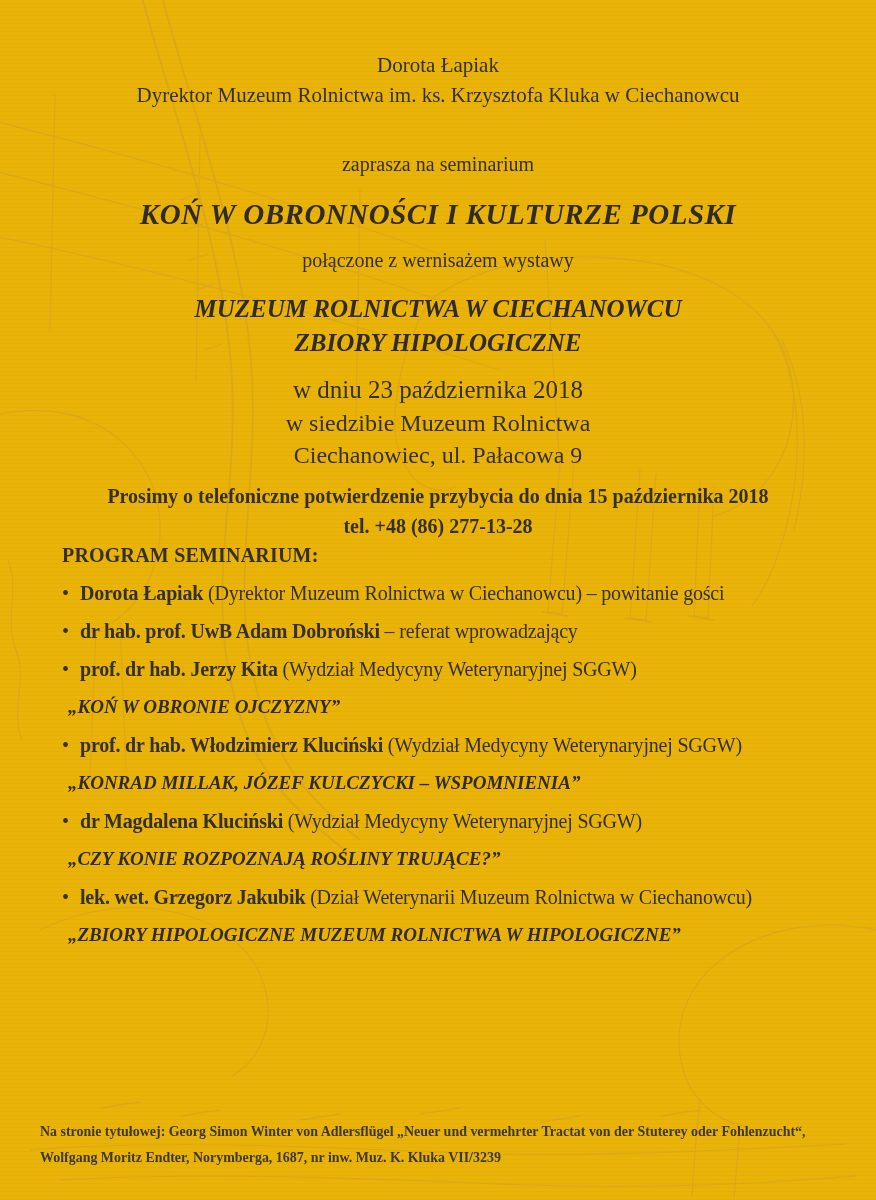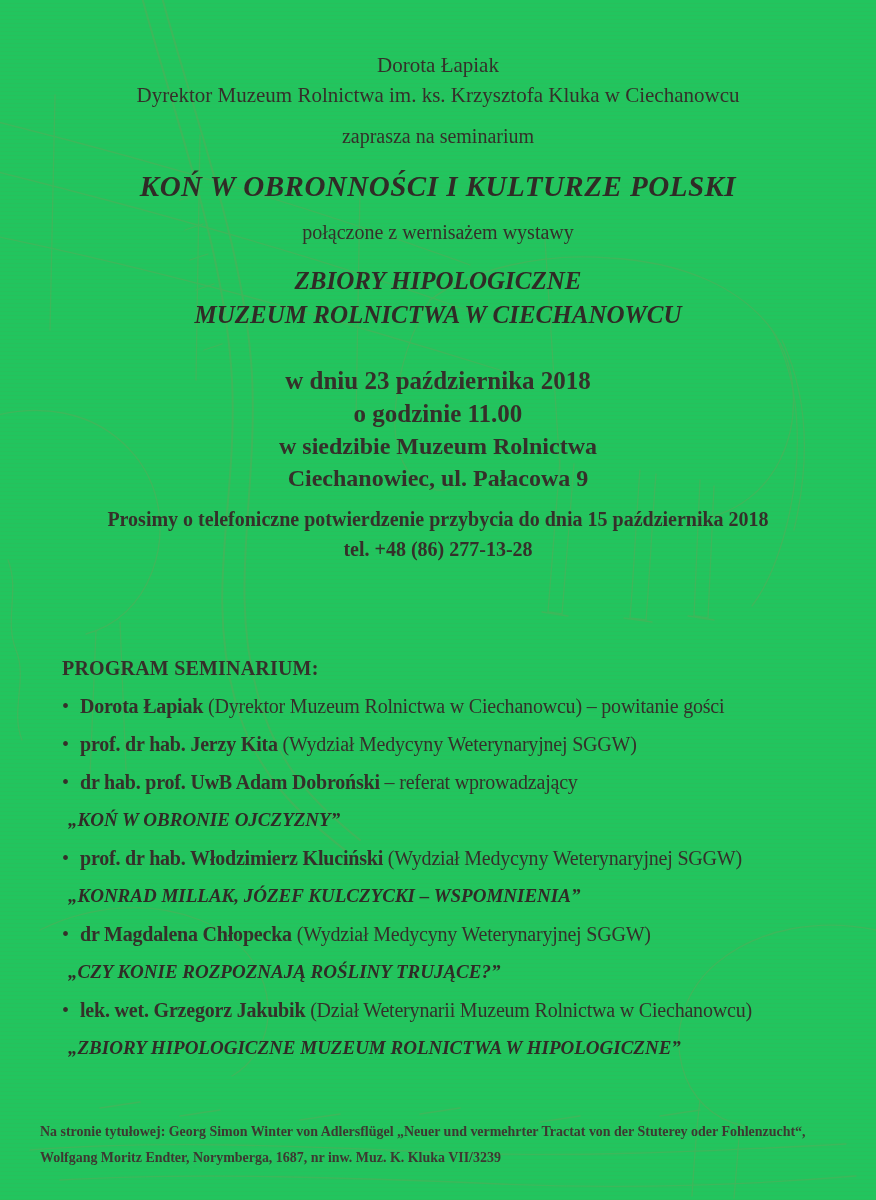--- a/index.html
+++ b/index.html
@@ -2,21 +2,21 @@
 <html lang="pl"><head>
 <meta charset="utf-8">
 <style>
   html, body { margin: 0; padding: 0; }
   body { background: #cfc0a0; }
   .page {
     position: relative;
     width: 876px;
     height: 1200px;
     margin: 0 auto;
-    background: #22c55e;
+    background: #eab308;
     overflow: hidden;
     font-family: "Liberation Serif", "DejaVu Serif", serif;
     color: #35302a;
   }
   
   .page::before {
     content: "";
     position: absolute; inset: 0;
     background: repeating-linear-gradient(0deg,
       rgba(140,100,50,0.05) 0 1px, rgba(0,0,0,0) 1px 4px);
@@ -30,46 +30,46 @@
   }
   .content {
     position: relative;
     z-index: 1;
     padding: 50px 40px 0 40px;
   }
   .centered { text-align: center; }
 
   .host-name   { font-size: 21px; line-height: 30px; }
   .host-title  { font-size: 21px; line-height: 30px; }
-  .invite-line { font-size: 20px; line-height: 28px; margin-top: 12px; }
+  .invite-line { font-size: 20px; line-height: 28px; margin-top: 40px; }
 
   .seminar-title {
     font-size: 29px; line-height: 40px; margin-top: 16px;
     font-weight: bold; font-style: italic; letter-spacing: 0.5px;
     color: #302b26;
   }
   .vernissage-line { font-size: 20px; line-height: 28px; margin-top: 12px; }
 
   .exhibition-title {
     margin-top: 18px;
     font-size: 25px; line-height: 34px;
     font-weight: bold; font-style: italic;
     color: #302b26;
   }
 
-  .event-block { margin-top: 32px; font-weight: bold; }
+  .event-block { margin-top: 13px; font-weight: normal; }
   .event-date    { font-size: 25px; line-height: 34px; }
   .event-time    { font-size: 25px; line-height: 32px; }
   .event-venue   { font-size: 24px; line-height: 32px; }
   .event-address { font-size: 24px; line-height: 32px; }
 
   .rsvp-block { margin-top: 10px; font-weight: bold; }
   .rsvp-line  { font-size: 20px; line-height: 30px; }
 
-  .program-block { margin-top: 90px; padding-left: 22px; }
+  .program-block { padding-left: 22px; }
   .program-heading {
     font-size: 20px; line-height: 28px;
     font-weight: bold; letter-spacing: 0.2px;
   }
   .program-item {
     font-size: 20px; line-height: 28px; margin-top: 10px;
     letter-spacing: -0.2px;
   }
   .program-item .bullet {
     display: inline-block; width: 18px; color: #35302a;
@@ -147,59 +147,58 @@
     <div class="centered host-name">Dorota Łapiak</div>
     <div class="centered host-title">Dyrektor Muzeum Rolnictwa im. ks. Krzysztofa Kluka w Ciechanowcu</div>
 
     <div class="centered invite-line">zaprasza na seminarium</div>
 
     <div class="centered seminar-title">KOŃ W OBRONNOŚCI I KULTURZE POLSKI</div>
 
     <div class="centered vernissage-line">połączone z wernisażem wystawy</div>
 
     <div class="centered exhibition-title">
+      <div>MUZEUM ROLNICTWA W CIECHANOWCU</div>
       <div>ZBIORY HIPOLOGICZNE</div>
-      <div>MUZEUM ROLNICTWA W CIECHANOWCU</div>
     </div>
 
     <div class="centered event-block">
       <div class="event-date">w dniu 23 października 2018</div>
-      <div class="event-time">o godzinie 11.00</div>
       <div class="event-venue">w siedzibie Muzeum Rolnictwa</div>
       <div class="event-address">Ciechanowiec, ul. Pałacowa 9</div>
     </div>
 
     <div class="centered rsvp-block">
       <div class="rsvp-line">Prosimy o telefoniczne potwierdzenie przybycia do dnia 15 października 2018</div>
       <div class="rsvp-line">tel. +48 (86) 277-13-28</div>
     </div>
 
     <div class="program-block">
       <div class="program-heading">PROGRAM SEMINARIUM:</div>
 
       <div class="program-item">
         <span class="bullet">•</span><span class="speaker">Dorota Łapiak</span><span> (Dyrektor Muzeum Rolnictwa w Ciechanowcu) – powitanie gości</span>
       </div>
 
       <div class="program-item">
+        <span class="bullet">•</span><span class="speaker">dr hab. prof. UwB Adam Dobroński</span><span> – referat wprowadzający</span>
+      </div>
+
+      <div class="program-item">
         <span class="bullet">•</span><span class="speaker">prof. dr hab. Jerzy Kita</span><span> (Wydział Medycyny Weterynaryjnej SGGW)</span>
       </div>
-
-      <div class="program-item">
-        <span class="bullet">•</span><span class="speaker">dr hab. prof. UwB Adam Dobroński</span><span> – referat wprowadzający</span>
-      </div>
       <div class="program-quote">„KOŃ W OBRONIE OJCZYZNY”</div>
 
       <div class="program-item">
         <span class="bullet">•</span><span class="speaker">prof. dr hab. Włodzimierz Kluciński</span><span> (Wydział Medycyny Weterynaryjnej SGGW)</span>
       </div>
       <div class="program-quote">„KONRAD MILLAK, JÓZEF KULCZYCKI – WSPOMNIENIA”</div>
 
       <div class="program-item">
-        <span class="bullet">•</span><span class="speaker">dr Magdalena Chłopecka</span><span> (Wydział Medycyny Weterynaryjnej SGGW)</span>
+        <span class="bullet">•</span><span class="speaker">dr Magdalena Kluciński</span><span> (Wydział Medycyny Weterynaryjnej SGGW)</span>
       </div>
       <div class="program-quote">„CZY KONIE ROZPOZNAJĄ ROŚLINY TRUJĄCE?”</div>
 
       <div class="program-item">
         <span class="bullet">•</span><span class="speaker">lek. wet. Grzegorz Jakubik</span><span> (Dział Weterynarii Muzeum Rolnictwa w Ciechanowcu)</span>
       </div>
       <div class="program-quote">„ZBIORY HIPOLOGICZNE MUZEUM ROLNICTWA W HIPOLOGICZNE”</div>
     </div>
 
   </div>

